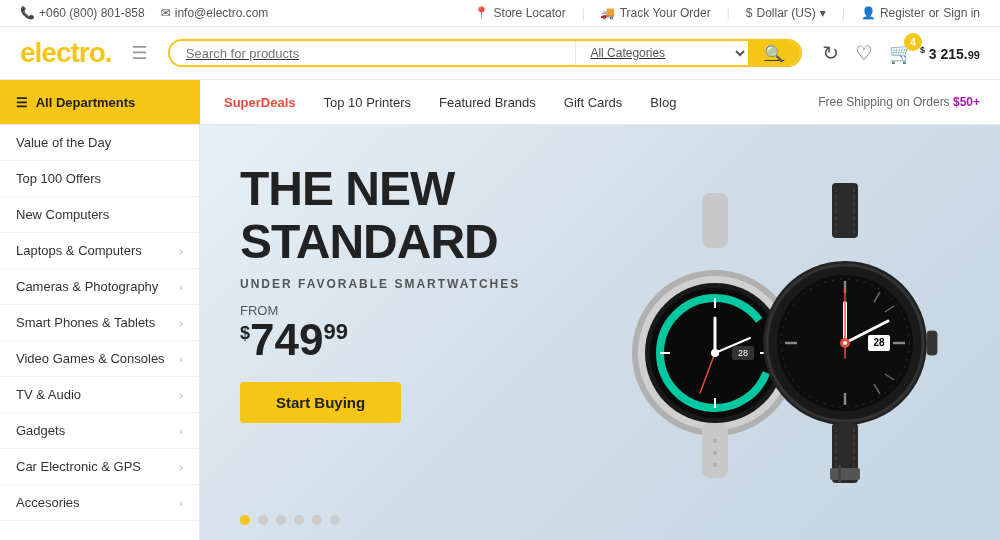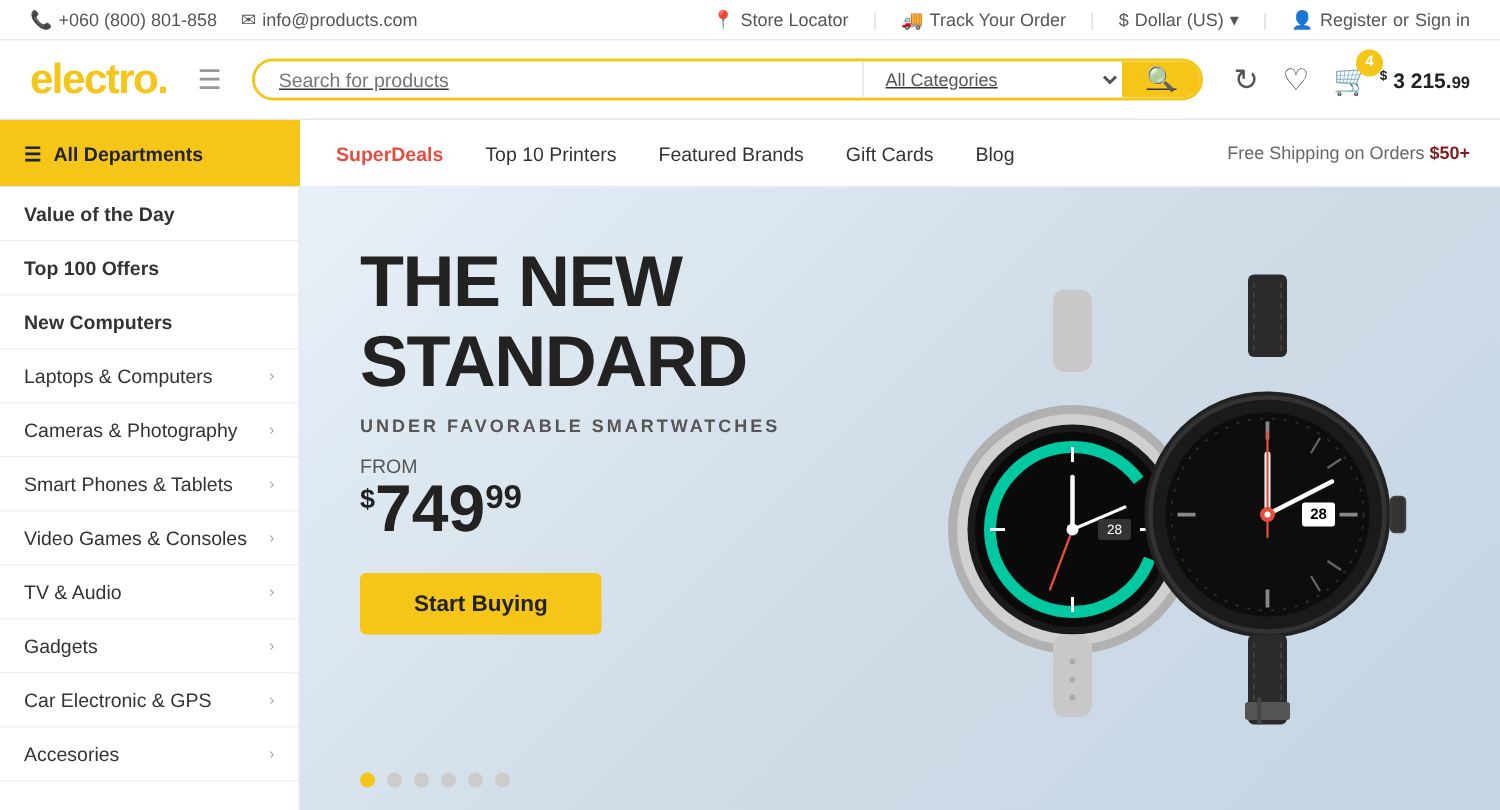--- a/index.html
+++ b/index.html
@@ -157,21 +157,21 @@
       cursor: pointer;
       text-decoration: none;
     }
     .nav-link.super-deals { color: #e74c3c; font-weight: 600; }
     .nav-shipping {
       margin-left: auto;
       padding: 0 20px;
       font-size: 12px;
       color: #666;
     }
-    .nav-shipping span { color: #7f1d1d; font-weight: 600; margin-top: 48px; }
+    .nav-shipping span { color: #a21caf; font-weight: 600; margin-top: 48px; }
 
     
     .main-layout {
       display: flex;
       position: relative;
     }
 
     
     .sidebar {
       width: 200px;
@@ -183,21 +183,21 @@
     .sidebar-item {
       display: flex;
       align-items: center;
       justify-content: space-between;
       padding: 10px 16px;
       cursor: pointer;
       font-size: 13px;
       color: #333;
       border-bottom: 1px solid #f0f0f0;
     }
-    .sidebar-item.bold { font-weight: 700; }
+    .sidebar-item.bold { font-weight: 400; }
     .sidebar-chevron { color: #aaa; font-size: 11px; }
 
     
     .hero {
       flex: 1;
       background: linear-gradient(135deg, #e8f0f7 0%, #d0dde8 50%, #c5d5e4 100%);
       position: relative;
       overflow: hidden;
       min-height: 360px;
     }
@@ -279,21 +279,21 @@
 <body>
 
 <div class="topbar">
   <div class="topbar-left">
     <div class="topbar-item">
       <span>📞</span>
       <span>+060 (800) 801-858</span>
     </div>
     <div class="topbar-item">
       <span>✉</span>
-      <span>info@products.com</span>
+      <span>info@electro.com</span>
     </div>
   </div>
   <div class="topbar-right">
     <div class="topbar-item">
       <span>📍</span>
       <span>Store Locator</span>
     </div>
     <span class="sep">|</span>
     <div class="topbar-item">
       <span>🚚</span>

